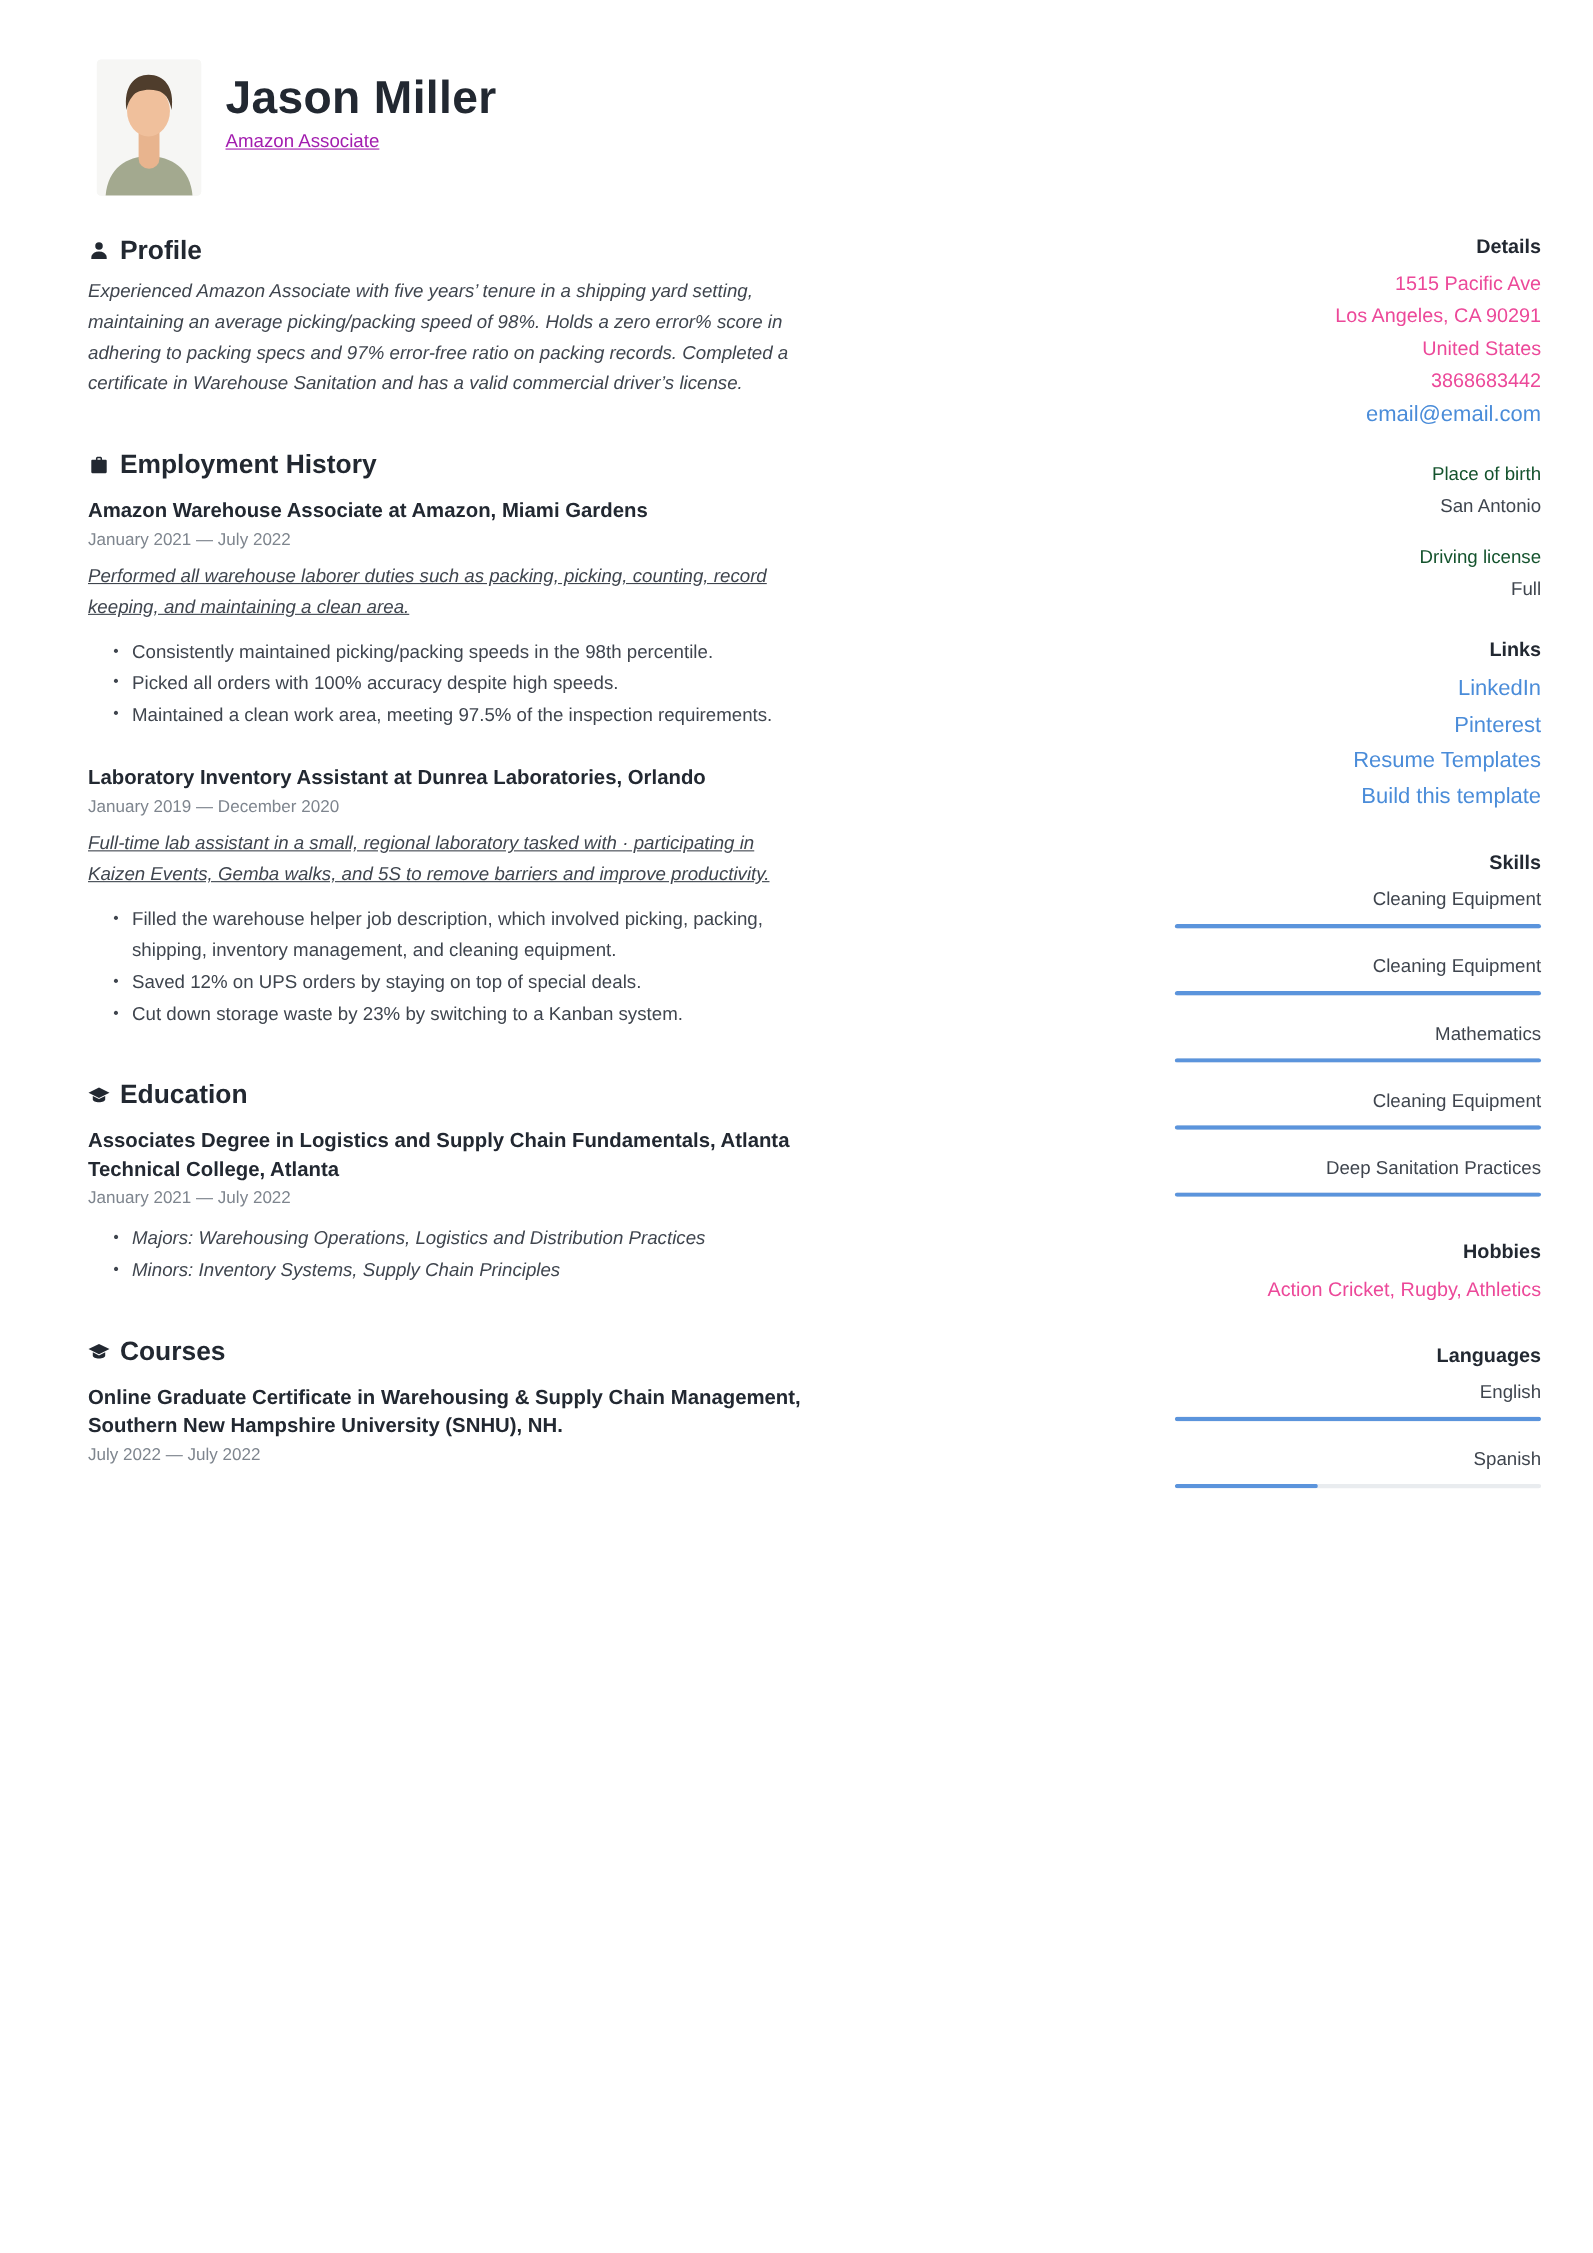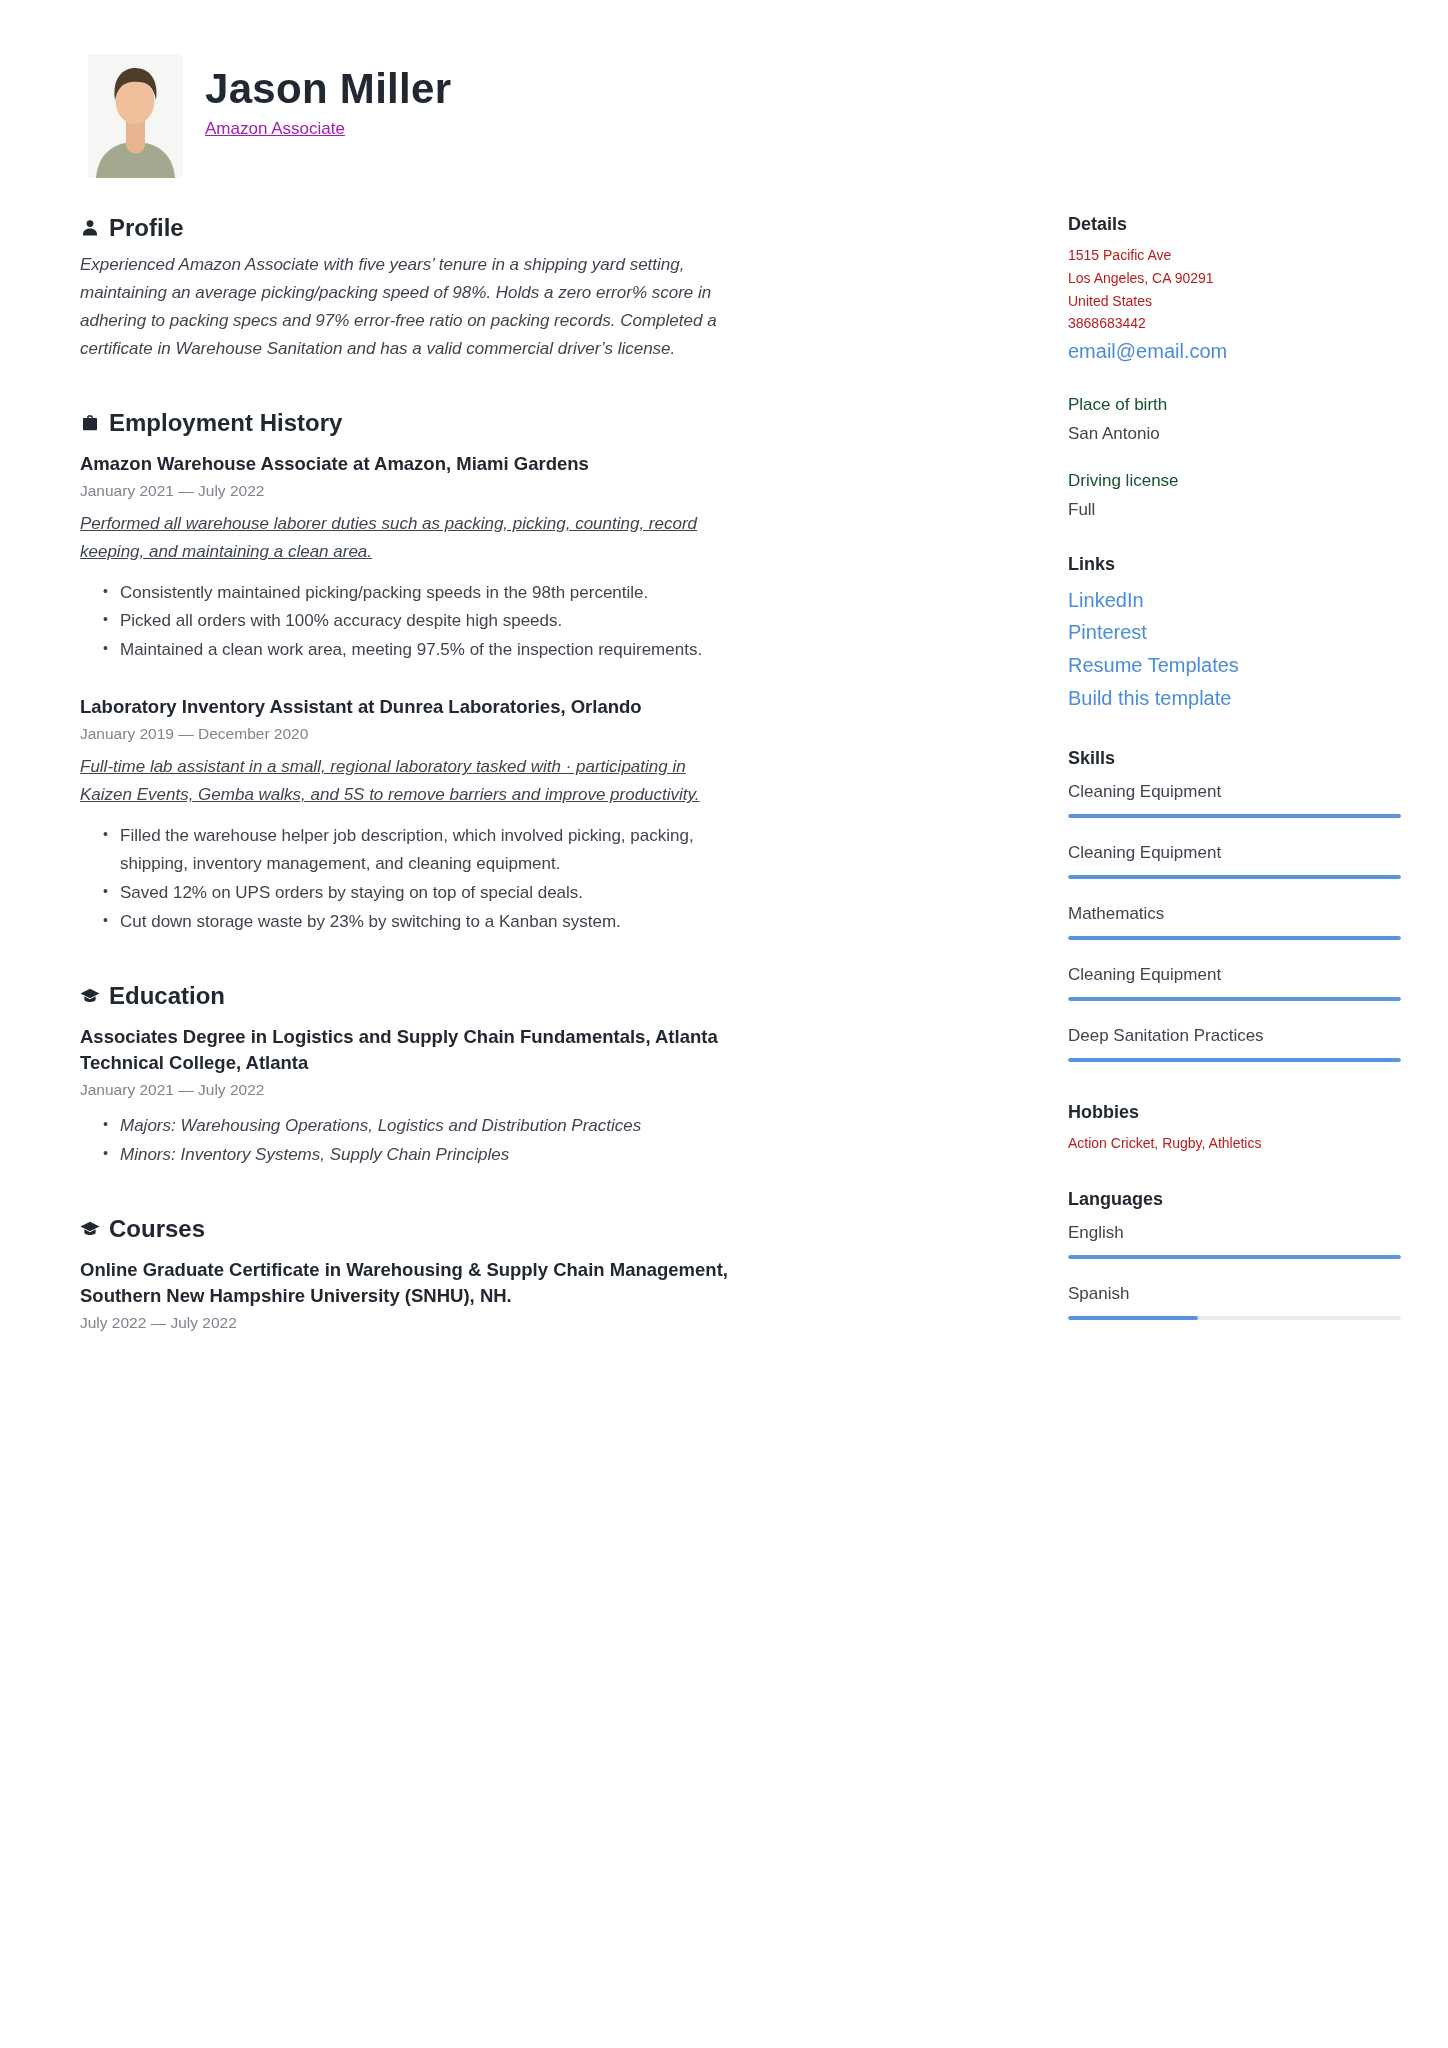--- a/index.html
+++ b/index.html
@@ -40,23 +40,23 @@
   .entry { margin-top: 21px; }
   .entry-title { font-size: 18.5px; font-weight: 700; color: #222831; line-height: 1.42; }
   .date { font-size: 15.5px; color: #7e858e; margin-top: 5px; }
   .entry-desc { font-style: italic; font-size: 17px; line-height: 1.64; margin-top: 10px; text-decoration: underline; }
 
   ul.bullets { margin: 13px 0 0 0; padding-left: 40px; list-style: none; }
   ul.bullets li { font-size: 17px; line-height: 1.64; position: relative; margin-bottom: 1px; }
   ul.bullets li::before { content: "\2022"; position: absolute; left: -17px; top: 1px; font-size: 14px; color: #3f454e; }
 
   
-  .side-group { margin-bottom: 34px; }
+  .side-group { margin-bottom: 34px; text-align: right; }
   .side-group h3 { font-size: 18px; font-weight: 700; color: #222831; margin: 0 0 9px 0; }
-  .side-line { font-size: 14px; line-height: 1.63; color: #b91c1c; }
+  .side-line { font-size: 18px; line-height: 1.63; color: #ec4899; }
   .side-label { font-size: 17px; color: #14532d; margin-bottom: 9px; }
   .side-value { font-size: 17px; color: #3f454e; }
   .sub-group { margin-top: 27px; }
   a.side-link { display: block; font-size: 20px; line-height: 1.63; color: #4a8cd9; text-decoration: none; cursor: pointer; }
 
   .meter-row { margin-bottom: 25px; }
   .meter-row:last-child { margin-bottom: 0; }
   .meter-label { font-size: 17px; color: #3f454e; margin-bottom: 12px; }
   .bar { height: 4px; background: #e9ecef; border-radius: 2px; position: relative; overflow: hidden; }
   .bar-fill { position: absolute; left: 0; top: 0; height: 100%; width: 100%; background: #5b94dc; border-radius: 2px; }

